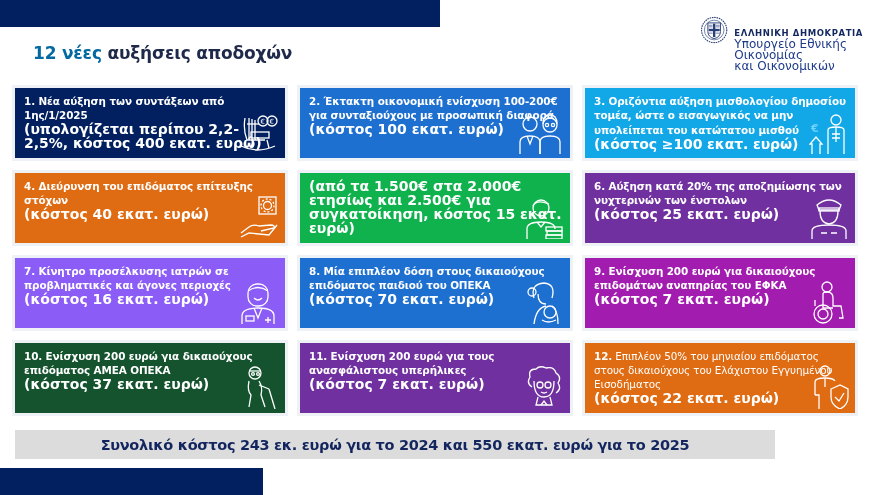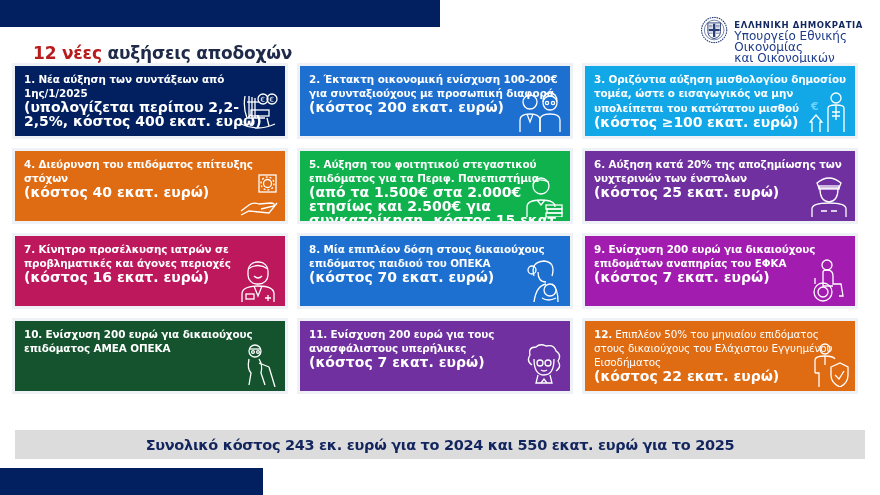--- a/index.html
+++ b/index.html
@@ -1,33 +1,33 @@
 <!DOCTYPE html>
 <html><head>
 <meta charset="utf-8">
 <style>
   * { box-sizing: border-box; margin: 0; padding: 0; }
   html, body { width: 880px; height: 495px; overflow: hidden; background: #ffffff; font-family: "DejaVu Sans", sans-serif; }
   .page { position: relative; width: 880px; height: 495px; background: #ffffff; }
   .top-bar { position: absolute; left: 0; top: 0; width: 440px; height: 27px; background: #02205f; }
   .bottom-bar { position: absolute; left: 0; top: 468px; width: 263px; height: 27px; background: #02205f; }
   .title { position: absolute; left: 33px; top: 43px; font-size: 17px; font-weight: bold; color: #1f2a4a; letter-spacing: -0.2px; }
-  .title .accent { color: #b91c1c; }
+  .title .accent { color: #0369a1; }
   .logo { position: absolute; left: 700px; top: 12px; display: flex; align-items: flex-start; gap: 6px; }
   .emblem { width: 36px; height: 36px; }
   .logo-text { display: flex; flex-direction: column; line-height: 11px; }
-  .logo-title { font-size: 8.5px; font-weight: bold; color: #12275f; letter-spacing: 0.6px; margin-top: 8px; }
+  .logo-title { font-size: 8.5px; font-weight: bold; color: #12275f; letter-spacing: 0.6px; margin-top: 16px; }
   .logo-sub { font-size: 12px; color: #1e3b8a; }
-  .grid { position: absolute; left: 15px; top: 66px; display: grid; grid-template-columns: 270px 270px 270px; grid-template-rows: 70px 70px 70px 70px; column-gap: 15px; row-gap: 15px; }
+  .grid { position: absolute; left: 15px; top: 88px; display: grid; grid-template-columns: 270px 270px 270px; grid-template-rows: 70px 70px 70px 70px; column-gap: 15px; row-gap: 15px; }
   .card { position: relative; padding: 6px 8px 4px 9px; color: #ffffff; overflow: hidden; box-shadow: 0 0 0 3px #eef2f7; }
   .card-title { font-size: 10.4px; font-weight: bold; line-height: 14px; letter-spacing: -0.1px; }
   .card-text { font-size: 14px; line-height: 14px; font-weight: bold; }
   .card-icon { position: absolute; right: 6px; bottom: 4px; width: 40px; height: 44px; }
   .card-icon svg { width: 100%; height: 100%; }
-  .summary { position: absolute; left: 15px; top: 430px; width: 850px; height: 29px; background: #dcdcdc; display: flex; align-items: center; justify-content: center; }
+  .summary { position: absolute; left: 15px; top: 430px; width: 760px; height: 29px; background: #dcdcdc; display: flex; align-items: center; justify-content: center; }
   .summary-text { font-size: 14.5px; font-weight: bold; color: #13255e; letter-spacing: -0.3px; }
 </style>
 </head>
 <body>
 
 <div class="page">
   <div class="top-bar"></div>
 
   <div class="title"><span class="accent">12 νέες</span><span> αυξήσεις αποδοχών</span></div>
 
@@ -68,21 +68,21 @@
             <circle cx="24" cy="11" r="5"></circle>
             <circle cx="33" cy="11" r="5"></circle>
           <text x="21.5" y="13.5" font-size="7" fill="#fff" stroke="none">€</text>
             <text x="30.5" y="13.5" font-size="7" fill="#fff" stroke="none">€</text>
         </svg>
       </div>
     </div>
 
     <div class="card" style="background:#1d6fd0">
       <div class="card-title">2. Έκτακτη οικονομική ενίσχυση 100-200€ για συνταξιούχους με προσωπική διαφορά</div>
-      <div class="card-text">(κόστος 200 εκατ. ευρώ)</div>
+      <div class="card-text">(κόστος 100 εκατ. ευρώ)</div>
       <div class="card-icon" style="width:48px">
         <svg viewBox="0 0 48 44" fill="none" stroke="#fff" stroke-width="1.3">
           <circle cx="14" cy="14" r="7"></circle>
             <path d="M4 44 V32 Q4 26 14 26 Q24 26 24 32 V44"></path>
             <path d="M11 26 L14 34 L17 26"></path>
           <circle cx="34" cy="15" r="7"></circle>
             <path d="M27 14 Q27 5 34 5 Q41 5 41 14"></path>
             <circle cx="31" cy="15" r="1.6"></circle>
             <circle cx="37" cy="15" r="1.6"></circle>
           <path d="M24 44 V32 Q24 26 34 26 Q44 26 44 32 V44"></path>
@@ -112,21 +112,20 @@
           <rect x="20" y="2" width="17" height="17"></rect>
             <circle cx="28.5" cy="10.5" r="4"></circle>
             <circle cx="28.5" cy="10.5" r="6.5" stroke-dasharray="2 2"></circle>
           <path d="M2 38 L10 32 Q14 29 20 31 L32 30 Q36 30 35 33 L22 36"></path>
             <path d="M2 42 L10 38 L30 40 L38 30"></path>
         </svg>
       </div>
     </div>
 
     <div class="card" style="background:#0fb24d">
-      <div class="card-title">5. Αύξηση του φοιτητικού στεγαστικού επιδόματος για τα Περιφ. Πανεπιστήμια</div>
       <div class="card-text">(από τα 1.500€ στα 2.000€ ετησίως και 2.500€ για συγκατοίκηση, κόστος 15 εκατ. ευρώ)</div>
       <div class="card-icon">
         <svg viewBox="0 0 40 44" fill="none" stroke="#fff" stroke-width="1.3">
           <circle cx="17" cy="13" r="8"></circle>
             <path d="M9 11 Q12 4 25 9"></path>
             <path d="M3 44 V34 Q3 27 17 27 Q31 27 31 34"></path>
             <path d="M13 27 L17 32 L21 27"></path>
           <rect x="22" y="32" width="16" height="4"></rect>
             <rect x="23" y="36" width="15" height="4"></rect>
             <rect x="22" y="40" width="16" height="4"></rect>
@@ -141,21 +140,21 @@
         <svg viewBox="0 0 40 44" fill="none" stroke="#fff" stroke-width="1.3">
           <path d="M8 10 Q20 0 32 10 L30 15 H10 Z"></path>
             <rect x="10" y="13" width="20" height="3"></rect>
           <path d="M11 16 Q11 28 20 29 Q29 28 29 16"></path>
             <path d="M3 44 V36 Q3 30 20 30 Q37 30 37 36 V44"></path>
             <path d="M12 38 H18 M22 38 H28"></path>
         </svg>
       </div>
     </div>
 
-    <div class="card" style="background:#be185d">
+    <div class="card" style="background:#8b5cf6">
       <div class="card-title">7. Κίνητρο προσέλκυσης ιατρών σε προβληματικές και άγονες περιοχές</div>
       <div class="card-text">(κόστος 16 εκατ. ευρώ)</div>
       <div class="card-icon">
         <svg viewBox="0 0 40 44" fill="none" stroke="#fff" stroke-width="1.3">
           <rect x="9" y="4" width="20" height="22" rx="9"></rect>
             <path d="M9 11 Q19 4 29 11"></path>
             <path d="M15 18 Q19 22 23 18"></path>
           <path d="M3 44 V36 Q3 28 19 28 Q35 28 35 36 V44"></path>
             <path d="M15 28 L19 38 L23 28"></path>
             <rect x="7" y="36" width="8" height="5"></rect>
@@ -190,20 +189,21 @@
           <path d="M14 14 V28 H24"></path>
             <circle cx="14" cy="34" r="9"></circle>
             <circle cx="14" cy="34" r="5"></circle>
             <path d="M6 20 V26"></path>
         </svg>
       </div>
     </div>
 
     <div class="card" style="background:#14532d">
       <div class="card-title">10. Ενίσχυση 200 ευρώ για δικαιούχους επιδόματος ΑΜΕΑ ΟΠΕΚΑ</div>
+      <div class="card-text">(κόστος 37 εκατ. ευρώ)</div>
       <div class="card-icon">
         <svg viewBox="0 0 40 44" fill="none" stroke="#fff" stroke-width="1.3">
           <circle cx="16" cy="8" r="6"></circle>
             <path d="M10 6 H22"></path>
             <circle cx="14" cy="9" r="1.4"></circle>
             <circle cx="19" cy="9" r="1.4"></circle>
           <path d="M10 16 Q8 26 12 30 L10 42"></path>
             <path d="M20 16 Q24 22 22 30 L26 42"></path>
             <path d="M20 20 L30 24"></path>
             <path d="M30 24 L36 44"></path>

